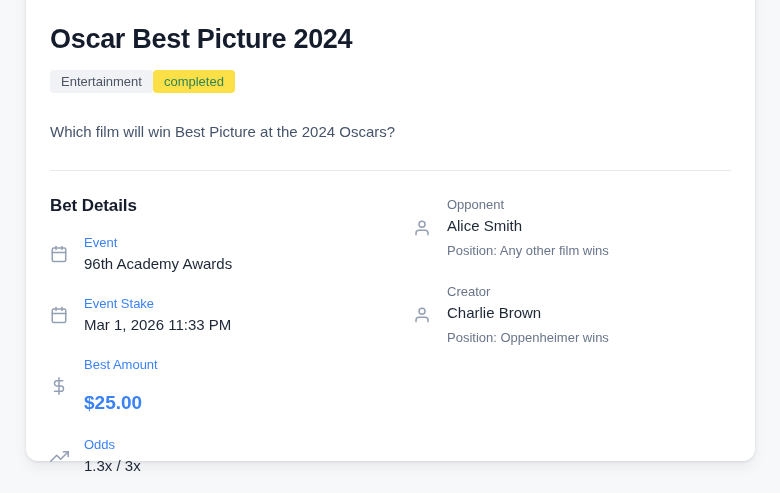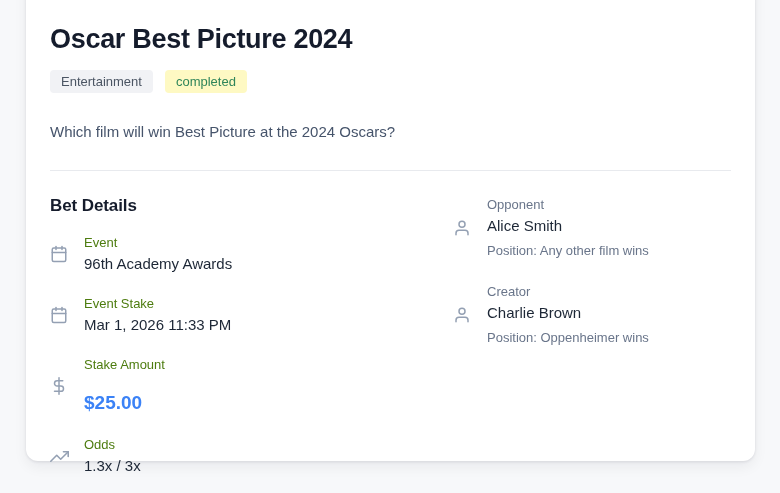--- a/index.html
+++ b/index.html
@@ -45,63 +45,61 @@
     font-size: 27px;
     line-height: 34px;
     font-weight: bold;
     color: #151c2c;
     letter-spacing: -0.3px;
   }
 
   .badge-row {
     display: flex;
     align-items: center;
-    gap: 12px;
     margin-top: 14px;
   }
 
   .badge {
     display: inline-flex;
     align-items: center;
     height: 23px;
     padding: 0 11px;
     border-radius: 4px;
     font-size: 13px;
     line-height: 23px;
     white-space: nowrap;
   }
 
   .badge-category {
     background: #f1f2f5;
     color: #4b5563;
   }
 
   .badge-status {
-    background: #fef9c3;
+    background: #fde047;
     color: #2f855a;
   }
 
   .bet-question {
     margin-top: 28px;
     font-size: 15px;
     line-height: 22px;
     color: #46546b;
   }
 
   .divider {
     margin-top: 27px;
     height: 1px;
     background: #e8eaee;
   }
 
   
   .columns {
     display: flex;
     margin-top: 25px;
-    gap: 40px;
   }
 
   .col-left { width: 355px; flex: 0 0 355px; }
   .col-right { flex: 1 1 auto; padding-left: 8px; }
 
   .section-title {
     font-size: 17px;
     font-weight: bold;
     color: #151c2c;
     margin-bottom: 18px;
@@ -126,21 +124,21 @@
     color: #94a0b3;
   }
 
   .row-icon svg { display: block; }
 
   .row-body { flex: 1 1 auto; }
 
   .row-label {
     font-size: 13px;
     line-height: 18px;
-    color: #4d7c0f;
+    color: #3b82f6;
   }
 
   .row-value {
     font-size: 15px;
     line-height: 21px;
     color: #1d2736;
     margin-top: 1px;
   }
 
   .row-value.money {
@@ -237,21 +235,21 @@
           </div>
 
           <div class="detail-row">
             <span class="row-icon">
               <svg width="18" height="18" viewBox="0 0 24 24" fill="none" stroke="currentColor" stroke-width="2" stroke-linecap="round" stroke-linejoin="round">
                 <line x1="12" y1="1" x2="12" y2="23"></line>
                 <path d="M17 5H9.5a3.5 3.5 0 0 0 0 7h5a3.5 3.5 0 0 1 0 7H6"></path>
               </svg>
             </span>
             <div class="row-body">
-              <div class="row-label">Stake Amount</div>
+              <div class="row-label">Best Amount</div>
               <div class="row-value money">$25.00</div>
             </div>
           </div>
 
           <div class="detail-row">
             <span class="row-icon">
               <svg width="19" height="19" viewBox="0 0 24 24" fill="none" stroke="currentColor" stroke-width="2" stroke-linecap="round" stroke-linejoin="round">
                 <polyline points="23 6 13.5 15.5 8.5 10.5 1 18"></polyline>
                 <polyline points="17 6 23 6 23 12"></polyline>
               </svg>

